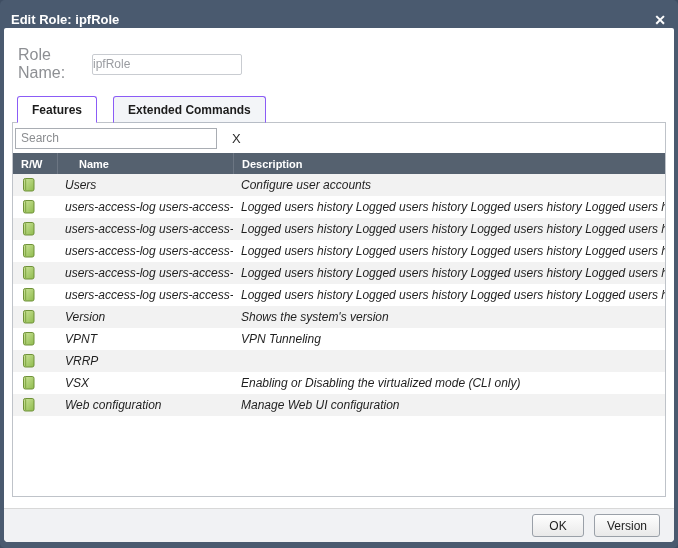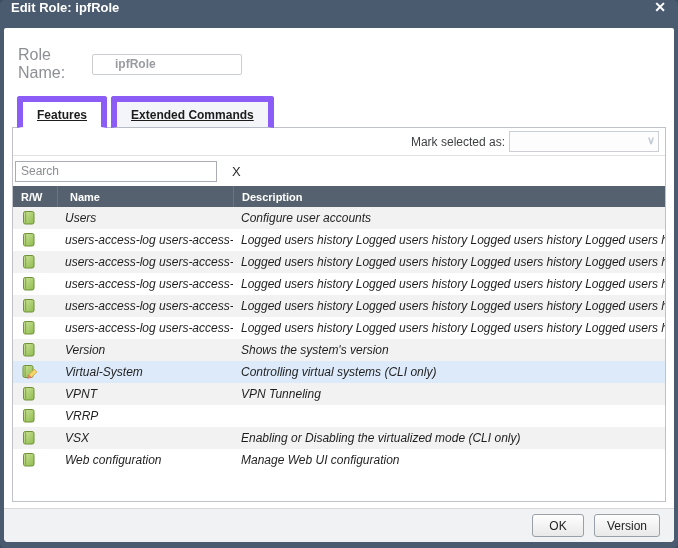--- a/index.html
+++ b/index.html
@@ -11,21 +11,21 @@
   }
   .dialog {
     position: relative;
     width: 678px; height: 548px;
     background: #4a5a6f;
     border-radius: 5px;
   }
   
   .titlebar {
     height: 39px;
-    display: flex; align-items: flex-start;
+    display: flex; align-items: center;
     padding: 0 12px 0 11px;
     color: #ffffff;
   }
   .titlebar .title { font-size: 13px; font-weight: bold; flex: 1; }
   .titlebar .close {
     font-size: 14px; font-weight: bold; cursor: pointer; line-height: 1;
   }
   
   .panel {
     position: absolute;
@@ -37,39 +37,38 @@
   }
   
   .role-row {
     margin-top: 25px; padding-left: 14px;
     display: flex; align-items: center; height: 22px;
   }
   .role-row label { font-size: 16px; color: #8d8f93; width: 74px; }
   .role-row input {
     width: 150px; height: 21px;
     border: 1px solid #c9ccd1; border-radius: 2px;
-    padding: 0 22px; font-size: 12px; color: #9a9ca1;
+    padding: 0 0; font-size: 12px; color: #9a9ca1;
     font-family: "Liberation Sans", sans-serif;
-    outline: none; background: #ffffff; font-weight: bold;
+    outline: none; background: #ffffff;
   }
   
   .tabs {
     margin-top: 21px; padding-left: 13px;
     display: flex; position: relative; z-index: 2;
     margin-bottom: -1px;
   }
   .tab {
     font-size: 12px; font-weight: bold; color: #1c1c1c;
     padding: 6px 14px 5px;
-    border: 6px solid #8b5cf6; border-bottom: 1px solid #b6bcc5;
+    border: 1px solid #8b5cf6; border-bottom: 1px solid #b6bcc5;
     border-radius: 3px 3px 0 0;
-    margin-right: 4px;
+    margin-right: 16px;
     background: #f3f5f8;
     cursor: pointer;
-    text-decoration: underline;
   }
   .tab.active { background: #ffffff; border-bottom-color: #ffffff; }
   
   .mainbox {
     margin: 0 8px; height: 375px;
     border: 1px solid #bfc3c9;
     background: #ffffff;
     display: flex; flex-direction: column;
   }
   .toolbar-row {
@@ -105,21 +104,21 @@
     margin-left: 15px; font-size: 13px; color: #2b2b2b; cursor: pointer;
   }
   
   .thead {
     height: 21px; flex: 0 0 21px;
     background: #55616f; color: #ffffff;
     display: flex; align-items: center;
     font-size: 11px; font-weight: bold;
   }
   .thead .h-rw   { width: 44px; padding-left: 8px; }
-  .thead .h-name { width: 176px; padding-left: 12px; border-left: 1px solid #6c7683; align-self: stretch; display:flex; align-items:center; }
+  .thead .h-name { width: 176px; padding-left: 21px; border-left: 1px solid #6c7683; align-self: stretch; display:flex; align-items:center; }
   .thead .h-desc { flex: 1; padding-left: 8px; border-left: 1px solid #6c7683; align-self: stretch; display:flex; align-items:center; }
   .tbody { flex: 1; display: flex; flex-direction: column; overflow: hidden; background: #fff; font-style: italic; }
   .trow {
     height: 22px; flex: 0 0 22px;
     display: flex; align-items: center;
     font-size: 12px; color: #1f1f1f;
     background: #ffffff; cursor: default;
   }
   .trow:nth-child(odd) { background: #f2f2f2; }
   .trow.selected { background: #ddeafa !important; }
@@ -163,27 +162,20 @@
       <input type="text" value="ipfRole" style="">
     </div>
 
     <div class="tabs">
       <div class="tab active">Features</div>
       <div class="tab">Extended Commands</div>
     </div>
 
     <div class="mainbox">
 
-      <div class="toolbar-row">
-        <span class="mark-label">Mark selected as:</span>
-        <div class="fake-select">
-          <span></span>
-          <span class="chev">∨</span>
-        </div>
-      </div>
 
       <div class="search-row">
         <input type="text" placeholder="Search" style="">
         <span class="clear-x">X</span>
       </div>
 
       <div class="thead">
         <span class="h-rw">R/W</span>
         <span class="h-name">Name</span>
         <span class="h-desc">Description</span>
@@ -323,36 +315,20 @@
                     </defs>
                     <rect x="1.5" y="1.5" width="10.5" height="12.5" rx="1.8" fill="url(#gb)" stroke="#6f9138"></rect>
                     <rect x="3" y="2.2" width="1.2" height="11" fill="#7fa443" opacity="0.85"></rect>
                   </svg>
                 </span>
               </span>
             </span>
     <span class="cell-name">Version</span>
     <span class="cell-desc">Shows the system's version</span>
   </div>
-          <div class="trow selected">
-    <span class="cell-rw">
-              <span class="icon-slot">
-                <span style="display:inline-flex">
-                  <svg width="16" height="16" viewBox="0 0 16 16">
-                    <rect x="1" y="1.5" width="10" height="12" rx="1.8" fill="url(#gb)" stroke="#6f9138"></rect>
-                    <rect x="2.5" y="2.2" width="1.2" height="10.5" fill="#7fa443" opacity="0.85"></rect>
-                    <polygon points="12.3,5.2 15,7.9 9.3,13.6 6.6,10.9" fill="#f5d469" stroke="#c9a23d" stroke-width="0.7"></polygon>
-                    <polygon points="6.6,10.9 9.3,13.6 5.4,14.4" fill="#ef8d74" stroke="#c9645a" stroke-width="0.5"></polygon>
-                  </svg>
-                </span>
-              </span>
-            </span>
-    <span class="cell-name">Virtual-System</span>
-    <span class="cell-desc">Controlling virtual systems (CLI only)</span>
-  </div>
           <div class="trow">
     <span class="cell-rw">
               <span class="icon-slot">
                 <span style="display:inline-flex">
                   <svg width="15" height="16" viewBox="0 0 15 16">
                     <defs>
                       <linearGradient id="gb" x1="0" y1="0" x2="1" y2="1">
                         <stop offset="0" stop-color="#cde49a"></stop>
                         <stop offset="1" stop-color="#8fbb4e"></stop>
                       </linearGradient>

